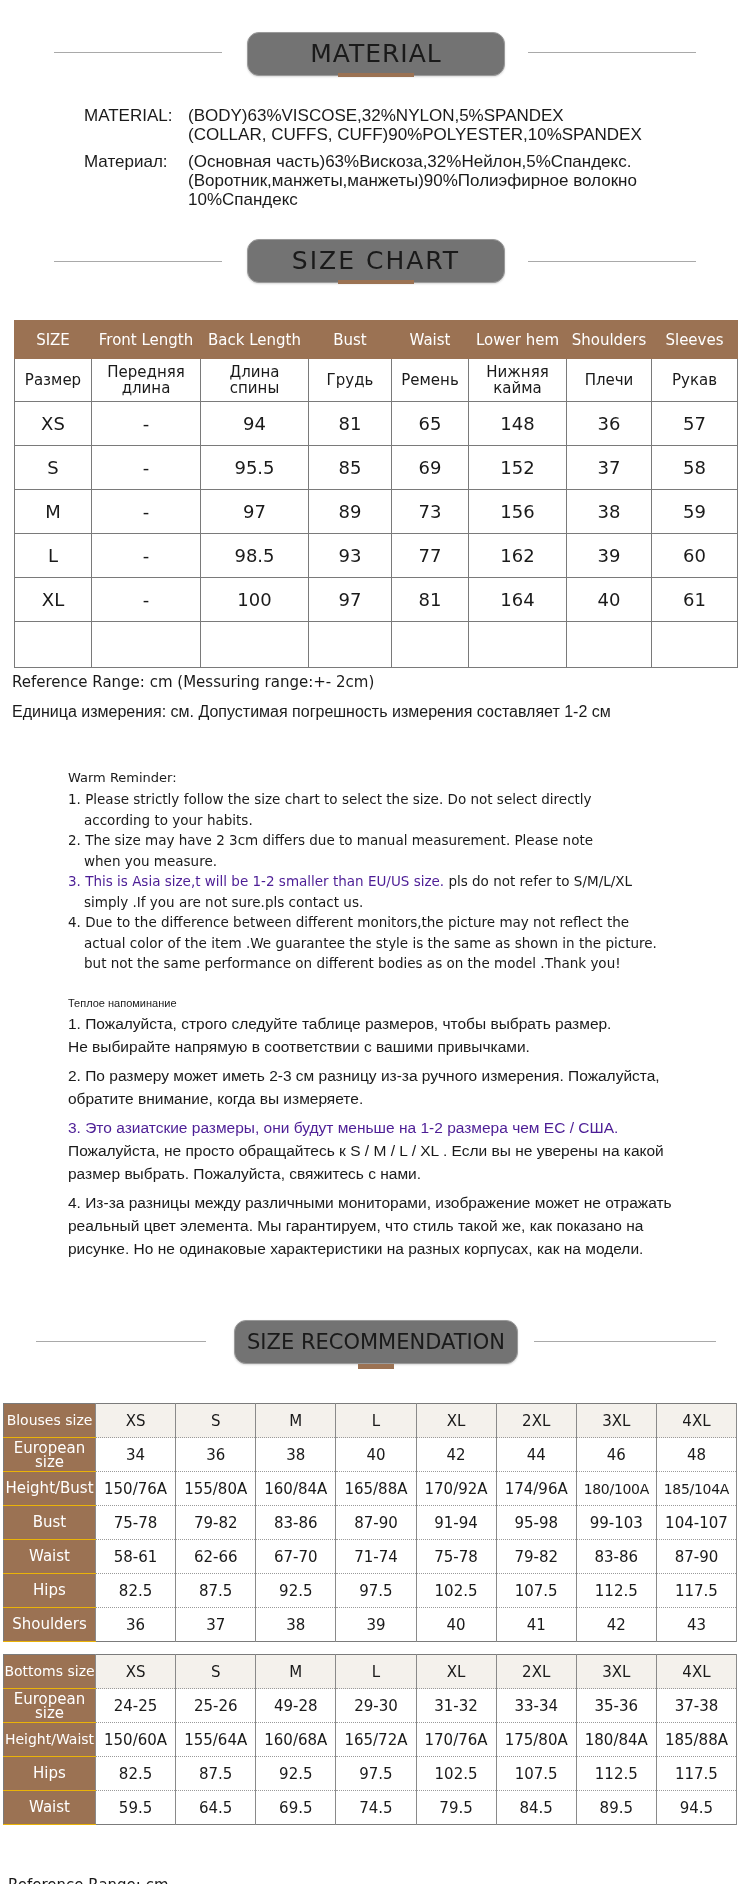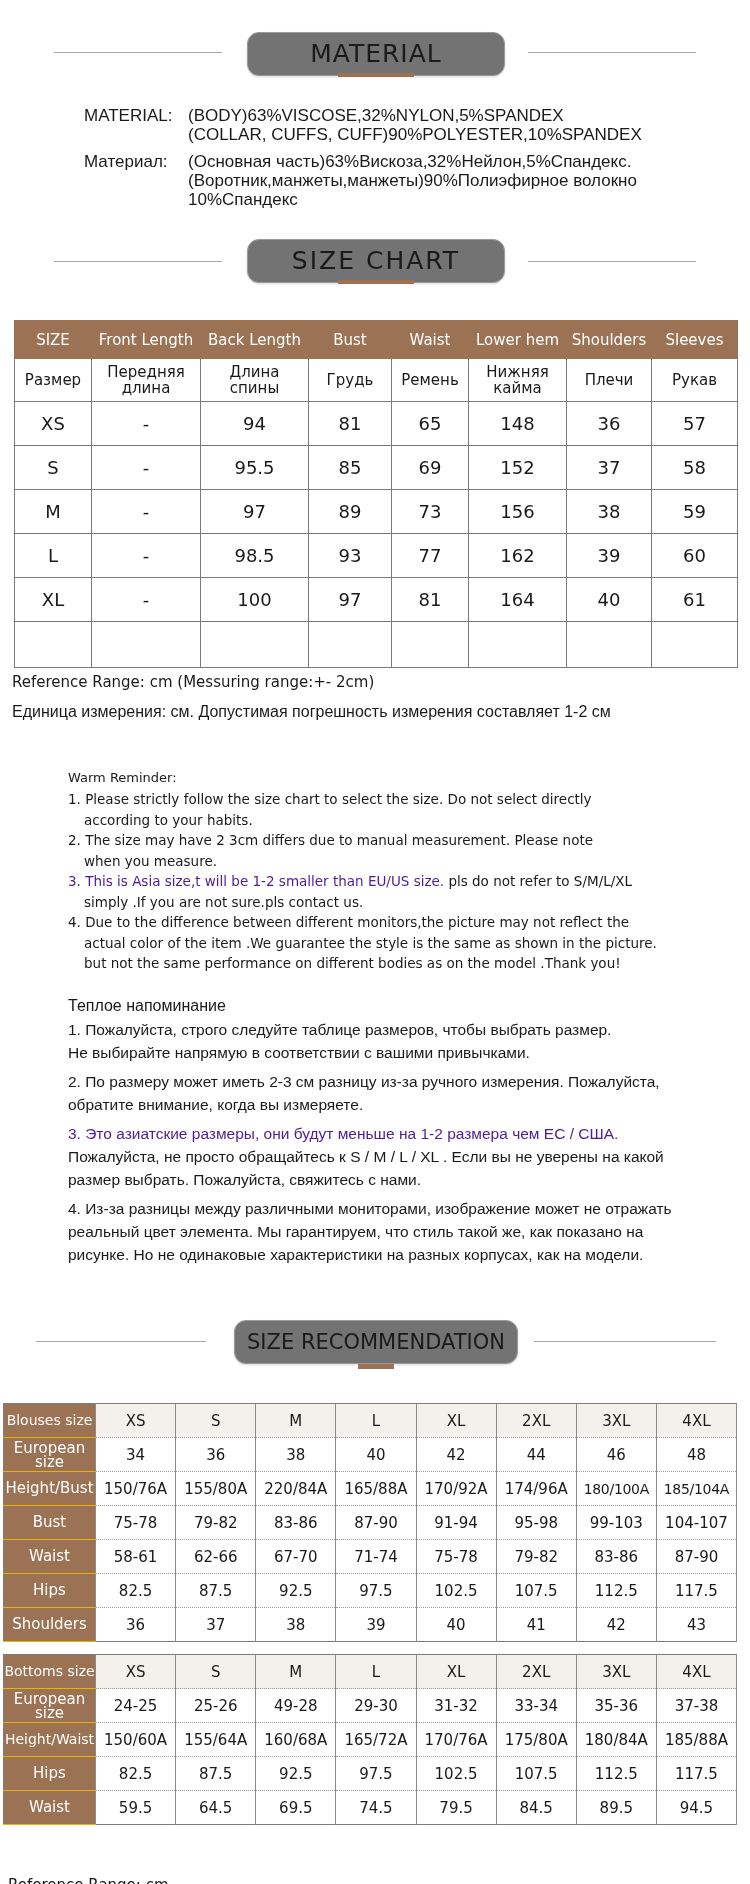--- a/index.html
+++ b/index.html
@@ -19,21 +19,21 @@
   table.sc tr.ru td{height:42px;font-size:15px;line-height:16px;color:#1a1a1a;}
   table.sc tr.dr td{height:43px;font-size:18px;color:#1a1a1a;}
   table.sc tr.empty td{height:45px;}
   .note{position:absolute;left:12px;font-family:"DejaVu Sans",sans-serif;color:#1a1a1a;white-space:nowrap;}
   
   .rem{position:absolute;font-family:"DejaVu Sans",sans-serif;color:#1a1a1a;}
   .rem .ttl{font-size:13px;}
   .rem .item{font-size:13.5px;line-height:20.5px;}
   .red{color:#4c1d95;}
   .remru{position:absolute;font-family:"Liberation Sans",sans-serif;color:#1a1a1a;}
-  .remru .ttl{font-size:16px;}
+  .remru .ttl{font-size:11px;}
   .remru .item{font-size:15.5px;line-height:23px;}
   
   table.rt{position:absolute;left:3px;width:734px;border-collapse:collapse;table-layout:fixed;border:1px solid #7b7b7b;}
   table.rt td{text-align:center;vertical-align:middle;padding:0;font-family:"DejaVu Sans",sans-serif;font-size:15px;color:#1a1a1a;border-right:1px solid #8a8a8a;border-bottom:1px dotted #9a9a9a;}
   table.rt td.rh{background:#9b7253;color:#ffffff;font-size:15px;line-height:15px;border-bottom:1px solid #eab308;}
   table.rt tr.top td:not(.rh){background:#f4f1ec;}
   table.rt.blouse tr td{height:33px;}
   table.rt.bottom tr td{height:33px;}
   table.rt td.sm{font-size:14px;letter-spacing:-0.3px;}
 </style>
@@ -252,21 +252,21 @@
         <td>40</td>
         <td>42</td>
         <td>44</td>
         <td>46</td>
         <td>48</td>
       </tr>
       <tr>
         <td class="rh">Height/Bust</td>
         <td>150/76A</td>
         <td>155/80A</td>
-        <td>220/84A</td>
+        <td>160/84A</td>
         <td>165/88A</td>
         <td>170/92A</td>
         <td>174/96A</td>
         <td class="sm">180/100A</td>
         <td class="sm">185/104A</td>
       </tr>
       <tr>
         <td class="rh">Bust</td>
         <td>75-78</td>
         <td>79-82</td>

